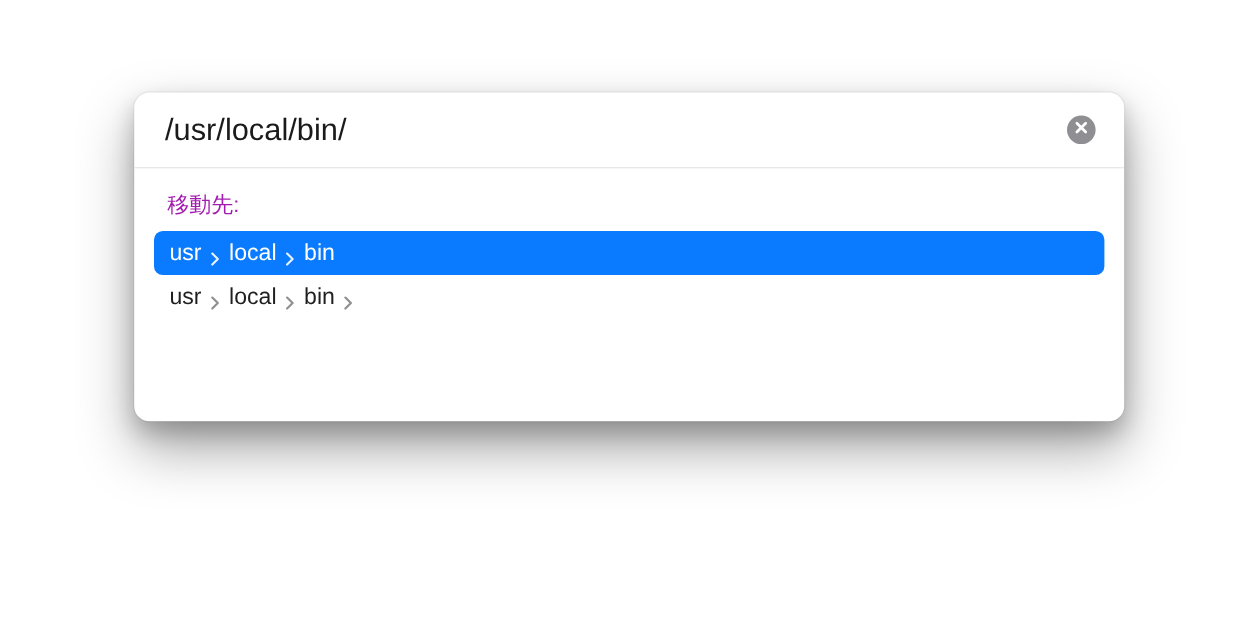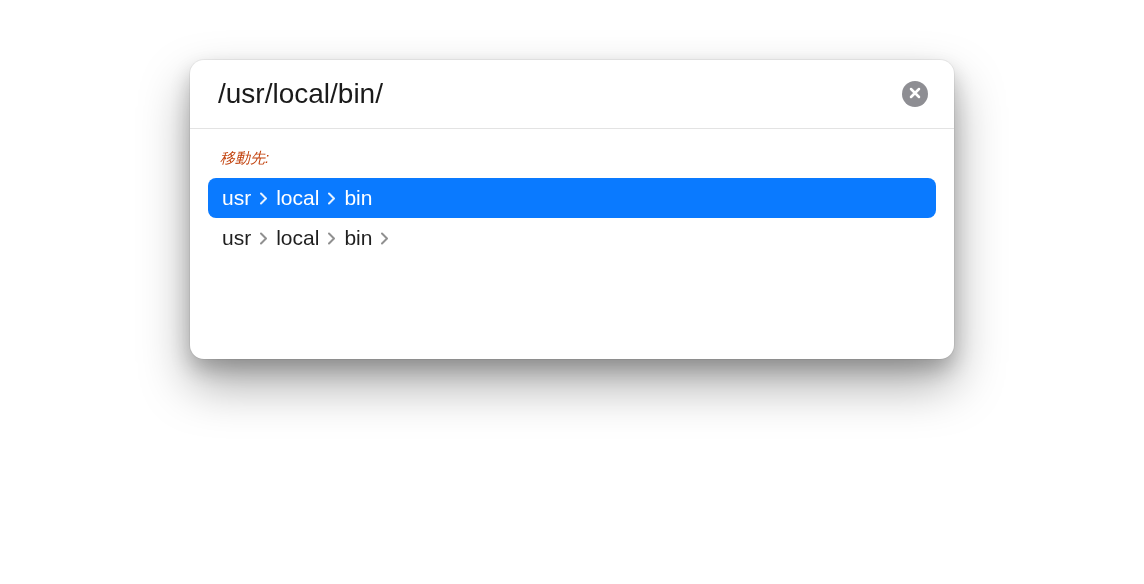--- a/index.html
+++ b/index.html
@@ -11,25 +11,26 @@
       width: 1144px;
       height: 584px;
       background: #ffffff;
       font-family: -apple-system, BlinkMacSystemFont, "Helvetica Neue", Arial, sans-serif;
       display: flex;
       align-items: flex-start;
       justify-content: center;
       padding-top: 60px;
     }
     .dialog {
-      width: 764px;
+      width: 900px;
       background: #ffffff;
       border-radius: 14px;
       box-shadow: 0 25px 50px rgba(0,0,0,0.35), 0 10px 20px rgba(0,0,0,0.2), 0 0 0 1px rgba(0,0,0,0.05);
       overflow: hidden;
+      margin-top: 24px;
     }
     .input-row {
       display: flex;
       align-items: center;
       padding: 18px 26px 18px 28px;
       border-bottom: 1px solid #e3e3e3;
     }
     .path-input {
       flex: 1;
       border: none;
@@ -57,29 +58,28 @@
       height: 12px;
       stroke: #ffffff;
       stroke-width: 2.5;
       stroke-linecap: round;
     }
     .results {
       padding: 14px 18px 22px 18px;
       min-height: 230px;
     }
     .section-label {
-      font-size: 15px;
-      color: #c2410c;
+      font-size: 20px;
+      color: #a21caf;
       padding: 6px 12px 10px 12px;
       font-weight: 400;
-      font-style: italic;
     }
     .result-item {
       display: flex;
-      align-items: center;
+      align-items: flex-end;
       padding: 8px 14px;
       border-radius: 8px;
       font-size: 21px;
       color: #1f1f1f;
       cursor: default;
       gap: 8px;
     }
     .result-item.selected {
       background: #0a7aff;
       color: #ffffff;

